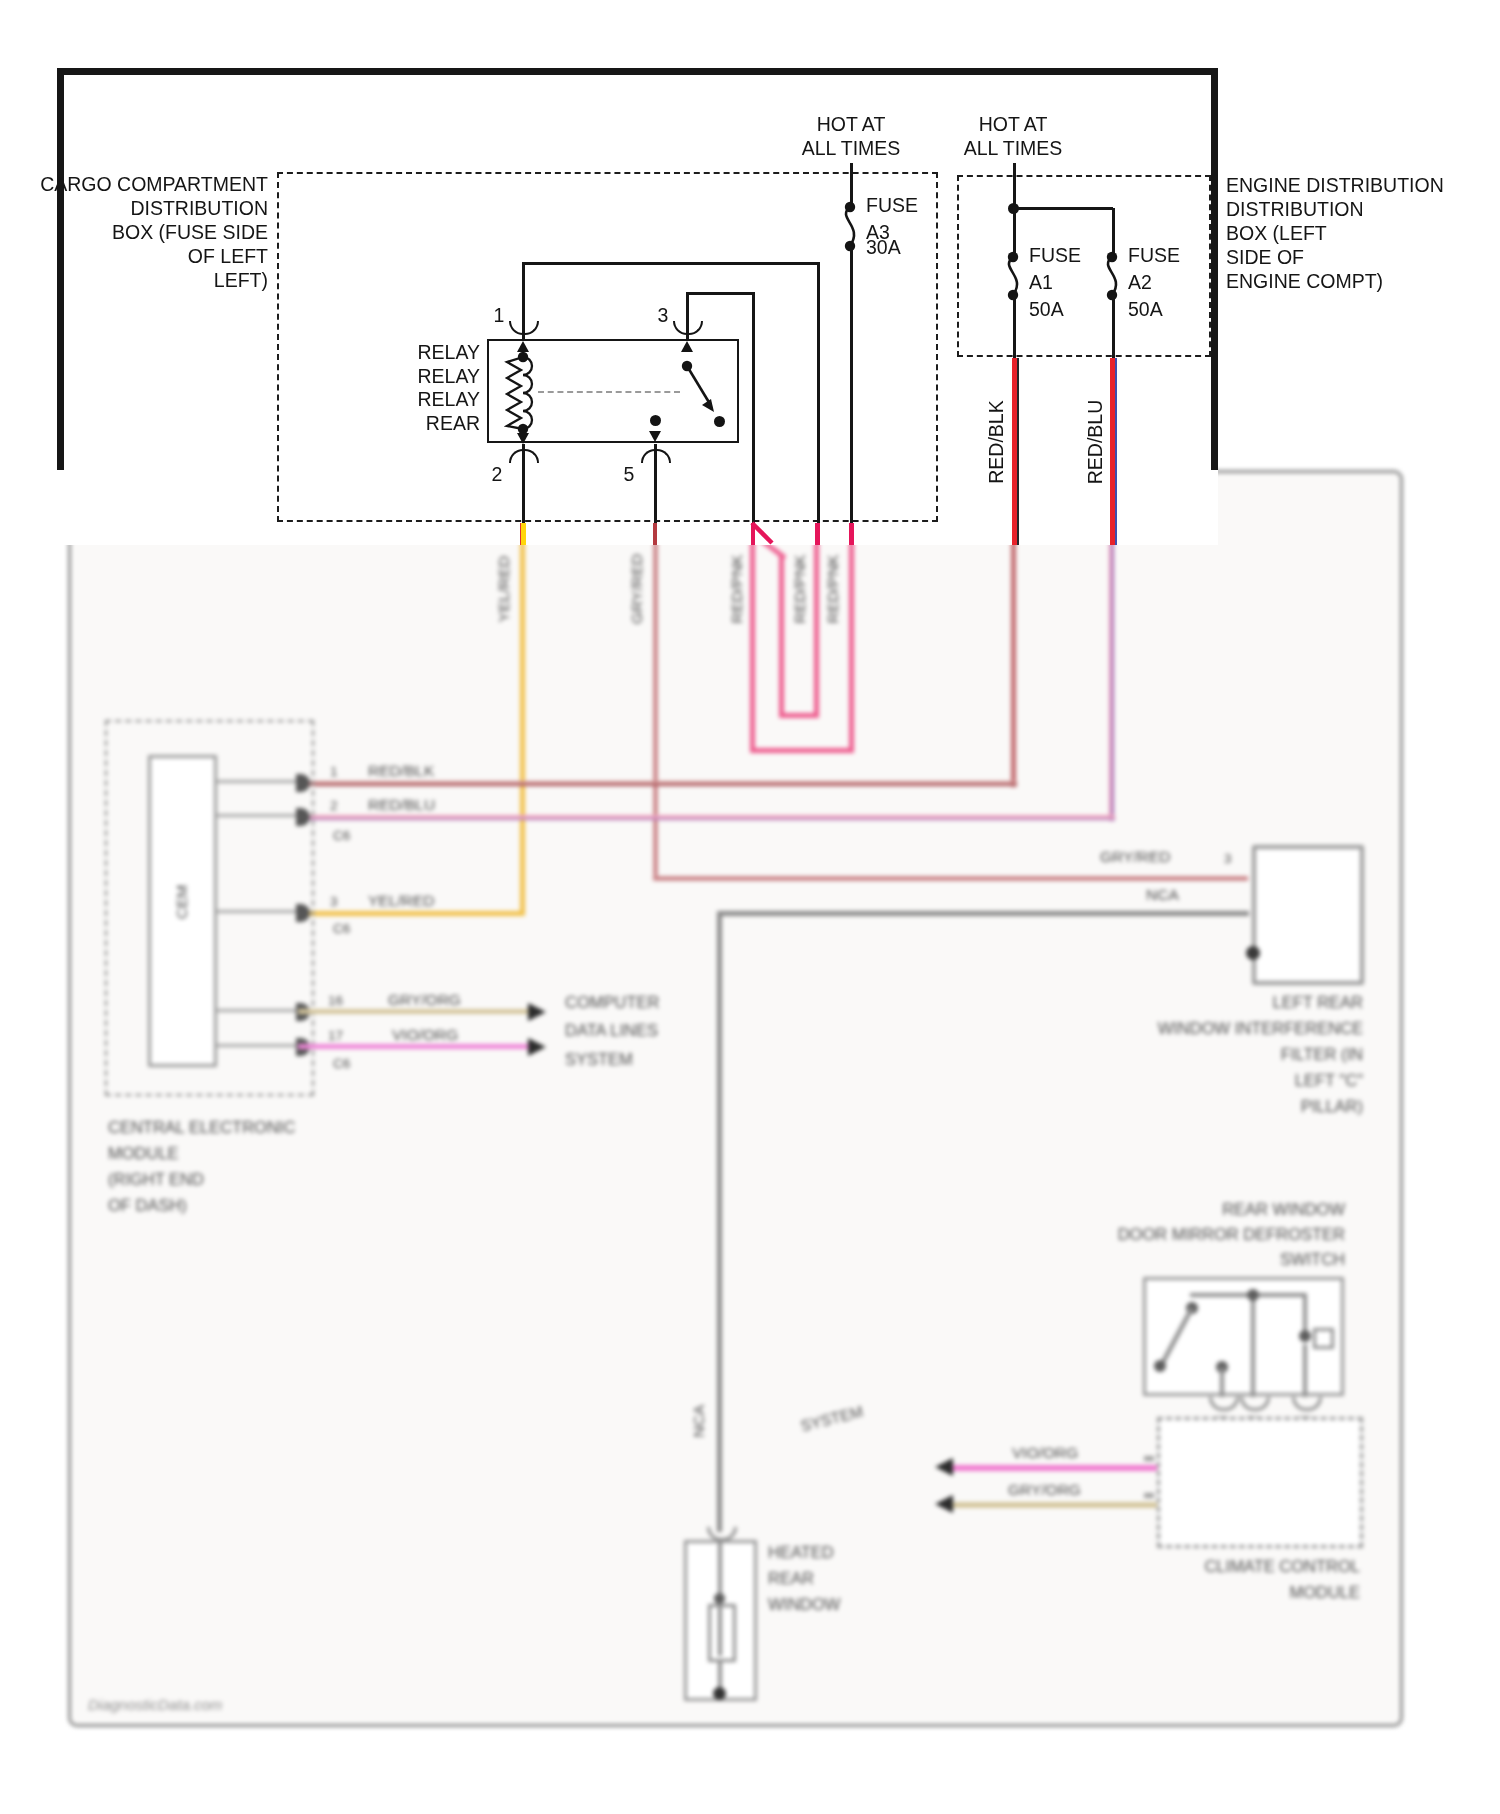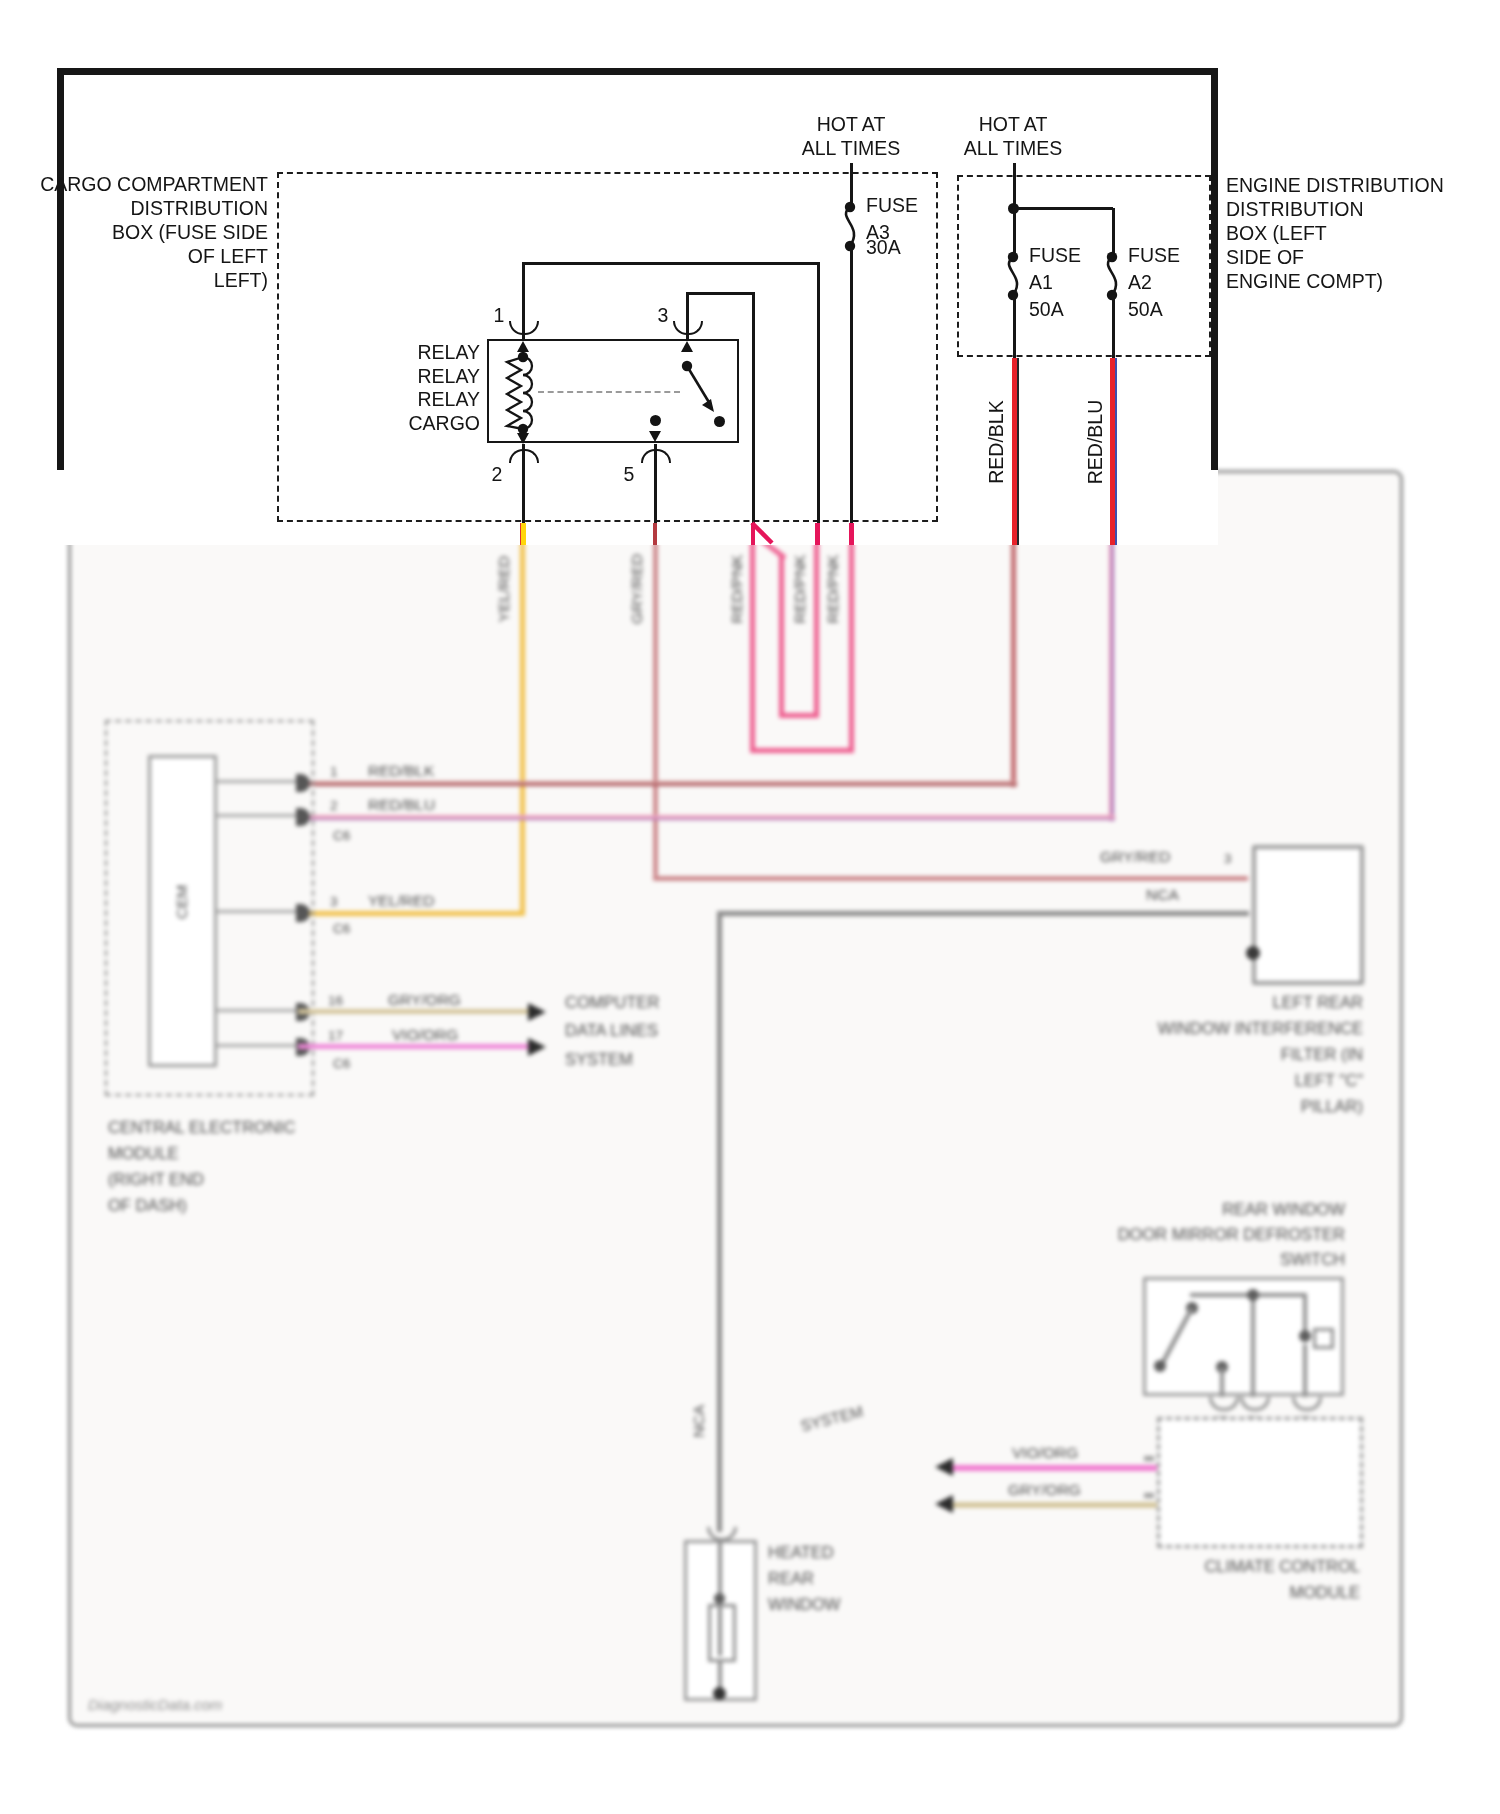--- a/index.html
+++ b/index.html
@@ -228,21 +228,21 @@
     </svg>
     <div class="a w" style="left:1111.5px;top:295px;width:3px;height:63px;"></div>
     <div class="a t" style="left:1128px;top:243px;">FUSE</div>
     <div class="a t" style="left:1128px;top:270px;">A2</div>
     <div class="a t" style="left:1128px;top:297px;">50A</div>
 
     <div class="a" style="left:487px;top:339px;width:248px;height:100px;border:2.6px solid #161616;background:#fff;"></div>
     <div class="a t tr" style="left:360px;top:340px;width:120px;">RELAY</div>
     <div class="a t tr" style="left:360px;top:363.5px;width:120px;">RELAY</div>
     <div class="a t tr" style="left:360px;top:387px;width:120px;">RELAY</div>
-    <div class="a t tr" style="left:360px;top:410.5px;width:120px;">CARGO</div>
+    <div class="a t tr" style="left:360px;top:410.5px;width:120px;">REAR</div>
 
     <div class="a w" style="left:521.5px;top:263px;width:3px;height:78px;"></div>
     <div class="a w" style="left:521.5px;top:262px;width:297px;height:3px;"></div>
     <div class="a w" style="left:816.5px;top:262px;width:3px;height:261px;"></div>
     <div class="a w" style="left:685.5px;top:293px;width:3px;height:48px;"></div>
     <div class="a w" style="left:685.5px;top:292px;width:69px;height:3px;"></div>
     <div class="a w" style="left:751.5px;top:292px;width:3px;height:231px;"></div>
     <div class="a w" style="left:521.5px;top:444px;width:3px;height:79px;"></div>
     <div class="a w" style="left:653.5px;top:444px;width:3px;height:79px;"></div>
 

